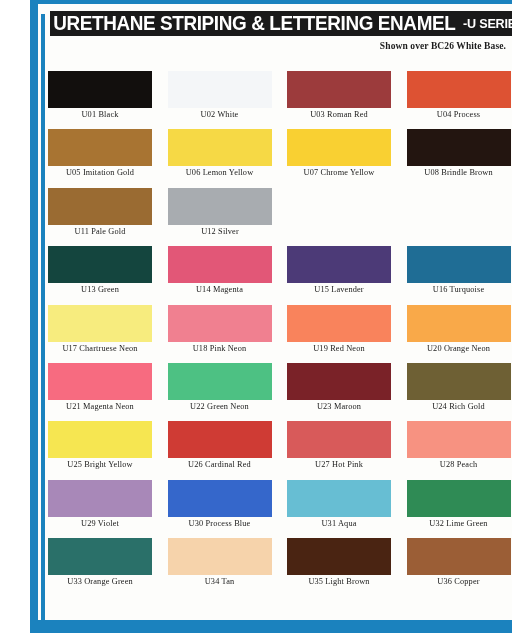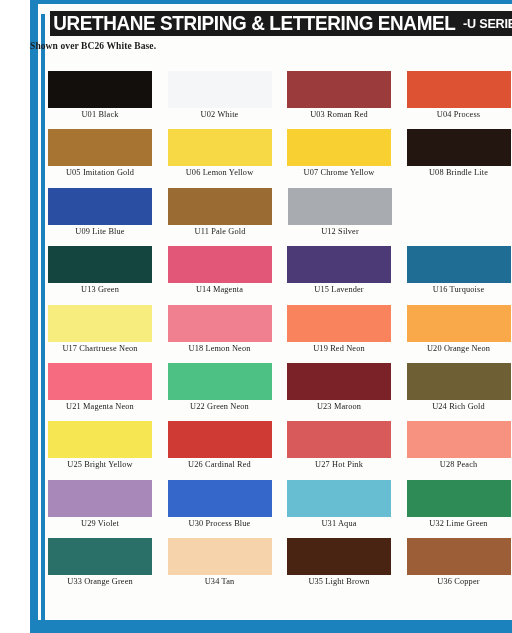--- a/index.html
+++ b/index.html
@@ -71,21 +71,21 @@
     transform: scaleX(0.97);
     font-variant: small-caps;
   }
 
   
   #subtitle {
     position: absolute;
     left: 0;
     top: 41px;
     width: 476px;
-    text-align: left;
+    text-align: right;
     font-size: 9.5px;
     font-weight: bold;
     color: #1c1c1c;
     letter-spacing: 0.1px;
   }
 
   
   #grid {
     position: absolute;
     left: 18px;
@@ -166,28 +166,24 @@
         <div class="cell">
           <div class="swatch" style="background: rgb(246, 217, 69);"></div>
           <div class="swatch-label">U06 Lemon Yellow</div>
         </div>
         <div class="cell">
           <div class="swatch" style="background: rgb(249, 208, 50);"></div>
           <div class="swatch-label">U07 Chrome Yellow</div>
         </div>
         <div class="cell">
           <div class="swatch" style="background: rgb(35, 21, 16);"></div>
-          <div class="swatch-label">U08 Brindle Lite</div>
-        </div>
-      </div>
-      <div class="grid-row">
-        <div class="cell">
-          <div class="swatch" style="background: rgb(42, 79, 162);"></div>
-          <div class="swatch-label">U09 Lite Blue</div>
-        </div>
+          <div class="swatch-label">U08 Brindle Brown</div>
+        </div>
+      </div>
+      <div class="grid-row">
         <div class="cell">
           <div class="swatch" style="background: rgb(154, 107, 50);"></div>
           <div class="swatch-label">U11 Pale Gold</div>
         </div>
         <div class="cell">
           <div class="swatch" style="background: rgb(168, 172, 176);"></div>
           <div class="swatch-label">U12 Silver</div>
         </div>
       </div>
       <div class="grid-row">
@@ -208,21 +204,21 @@
           <div class="swatch-label">U16 Turquoise</div>
         </div>
       </div>
       <div class="grid-row">
         <div class="cell">
           <div class="swatch" style="background: rgb(247, 236, 126);"></div>
           <div class="swatch-label">U17 Chartruese Neon</div>
         </div>
         <div class="cell">
           <div class="swatch" style="background: rgb(240, 128, 144);"></div>
-          <div class="swatch-label">U18 Lemon Neon</div>
+          <div class="swatch-label">U18 Pink Neon</div>
         </div>
         <div class="cell">
           <div class="swatch" style="background: rgb(249, 131, 92);"></div>
           <div class="swatch-label">U19 Red Neon</div>
         </div>
         <div class="cell">
           <div class="swatch" style="background: rgb(249, 169, 73);"></div>
           <div class="swatch-label">U20 Orange Neon</div>
         </div>
       </div>

